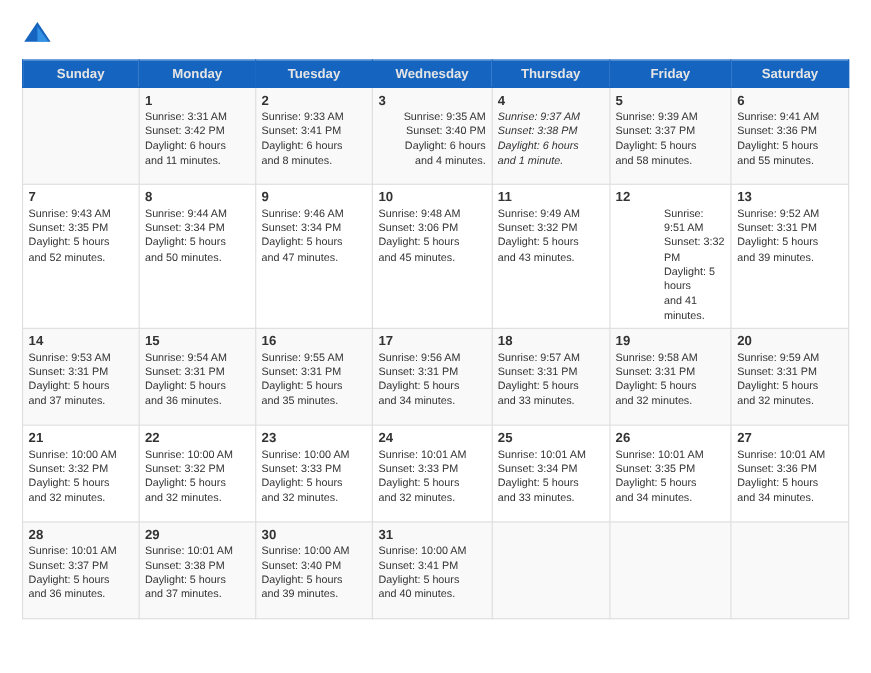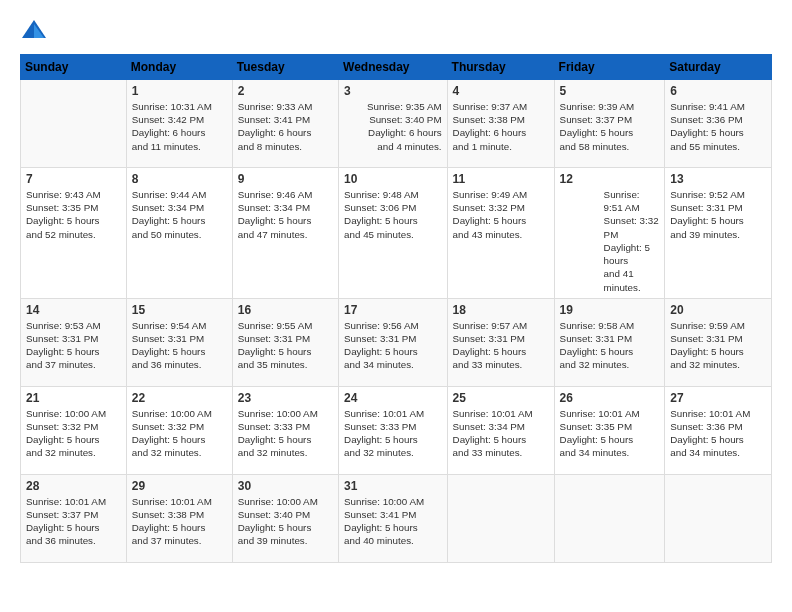--- a/index.html
+++ b/index.html
@@ -58,23 +58,23 @@
       font-size: 14px;
       color: #555;
     }
     .calendar {
       width: 100%;
       border-collapse: collapse;
       font-size: 10.5px;
     }
     .calendar thead th {
       background-color: #1565c0;
-      color: #000000;
+      color: #e5e5e5;
       padding: 5px 4px;
-      text-align: left;
+      text-align: center;
       font-size: 12px;
       font-weight: bold;
       border: 1px solid #1565c0;
     }
     .calendar tbody td {
       border: 1px solid #ddd;
       vertical-align: top;
       padding: 4px 5px;
       width: 113px;
       height: 88px;
@@ -131,42 +131,42 @@
           <th>Thursday</th>
           <th>Friday</th>
           <th>Saturday</th>
         </tr>
     </thead>
     <tbody id="calendar-body">
     <tr>
           <td class="empty-cell"></td>
           <td>
             <div class="day-number">1</div>
-            <div class="day-info" style="white-space: pre-line;">Sunrise: 10:31 AM
+            <div class="day-info" style="white-space: pre-line;">Sunrise: 3:31 AM
 Sunset: 3:42 PM
 Daylight: 6 hours
 and 11 minutes.</div>
           </td>
           <td>
             <div class="day-number">2</div>
             <div class="day-info" style="white-space: pre-line;">Sunrise: 9:33 AM
 Sunset: 3:41 PM
 Daylight: 6 hours
 and 8 minutes.</div>
           </td>
           <td>
             <div class="day-number">3</div>
             <div class="day-info" style="white-space: pre-line; text-align: right;">Sunrise: 9:35 AM
 Sunset: 3:40 PM
 Daylight: 6 hours
 and 4 minutes.</div>
           </td>
           <td>
             <div class="day-number">4</div>
-            <div class="day-info" style="white-space: pre-line;">Sunrise: 9:37 AM
+            <div class="day-info" style="white-space: pre-line; font-style: italic;">Sunrise: 9:37 AM
 Sunset: 3:38 PM
 Daylight: 6 hours
 and 1 minute.</div>
           </td>
           <td>
             <div class="day-number">5</div>
             <div class="day-info" style="white-space: pre-line;">Sunrise: 9:39 AM
 Sunset: 3:37 PM
 Daylight: 5 hours
 and 58 minutes.</div>

